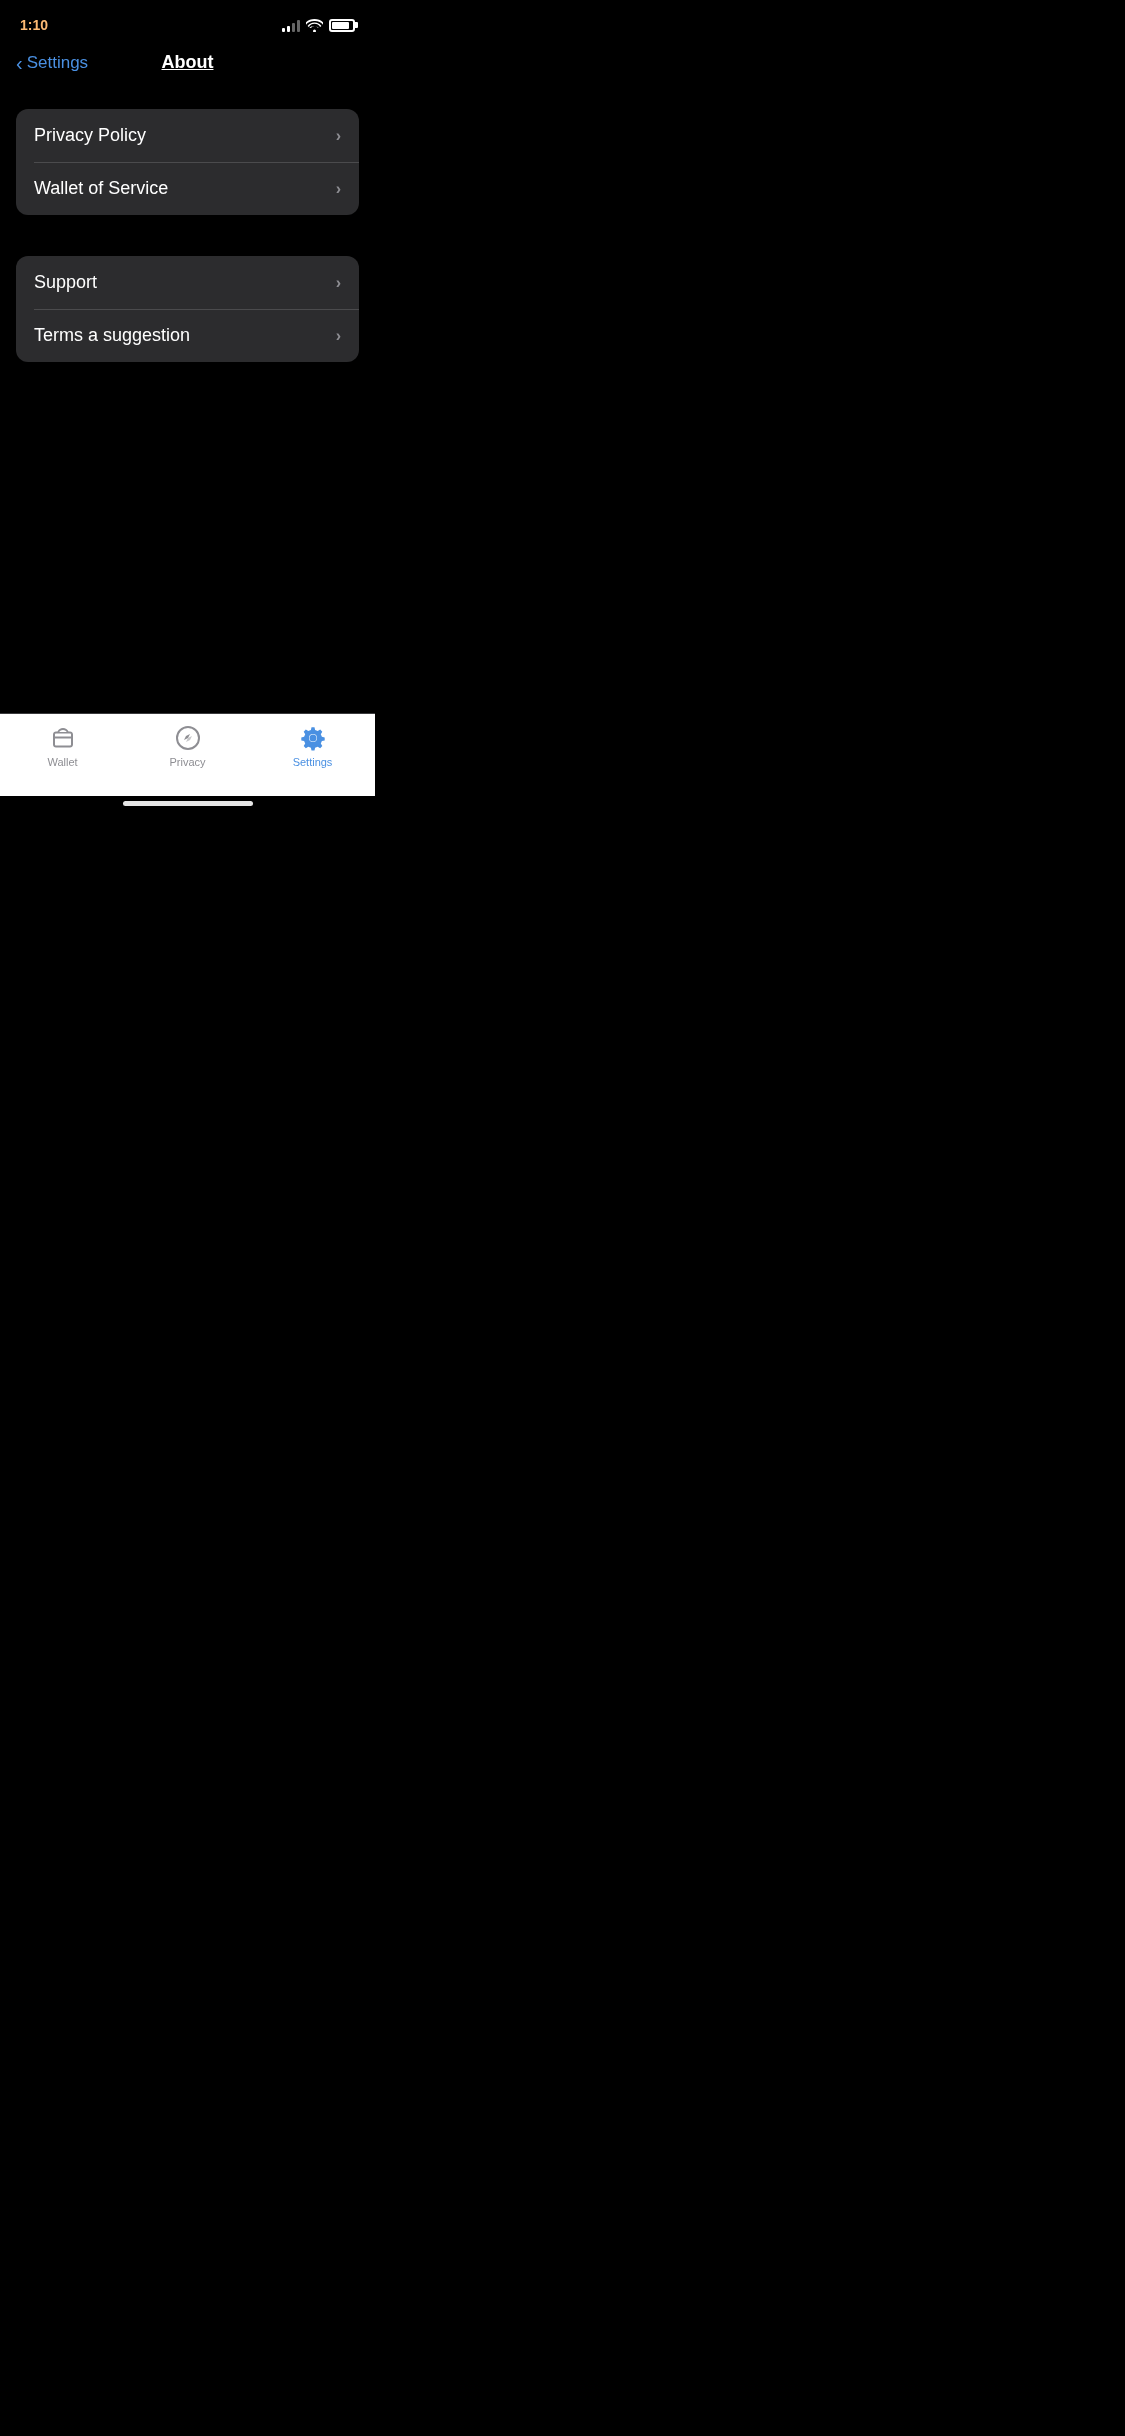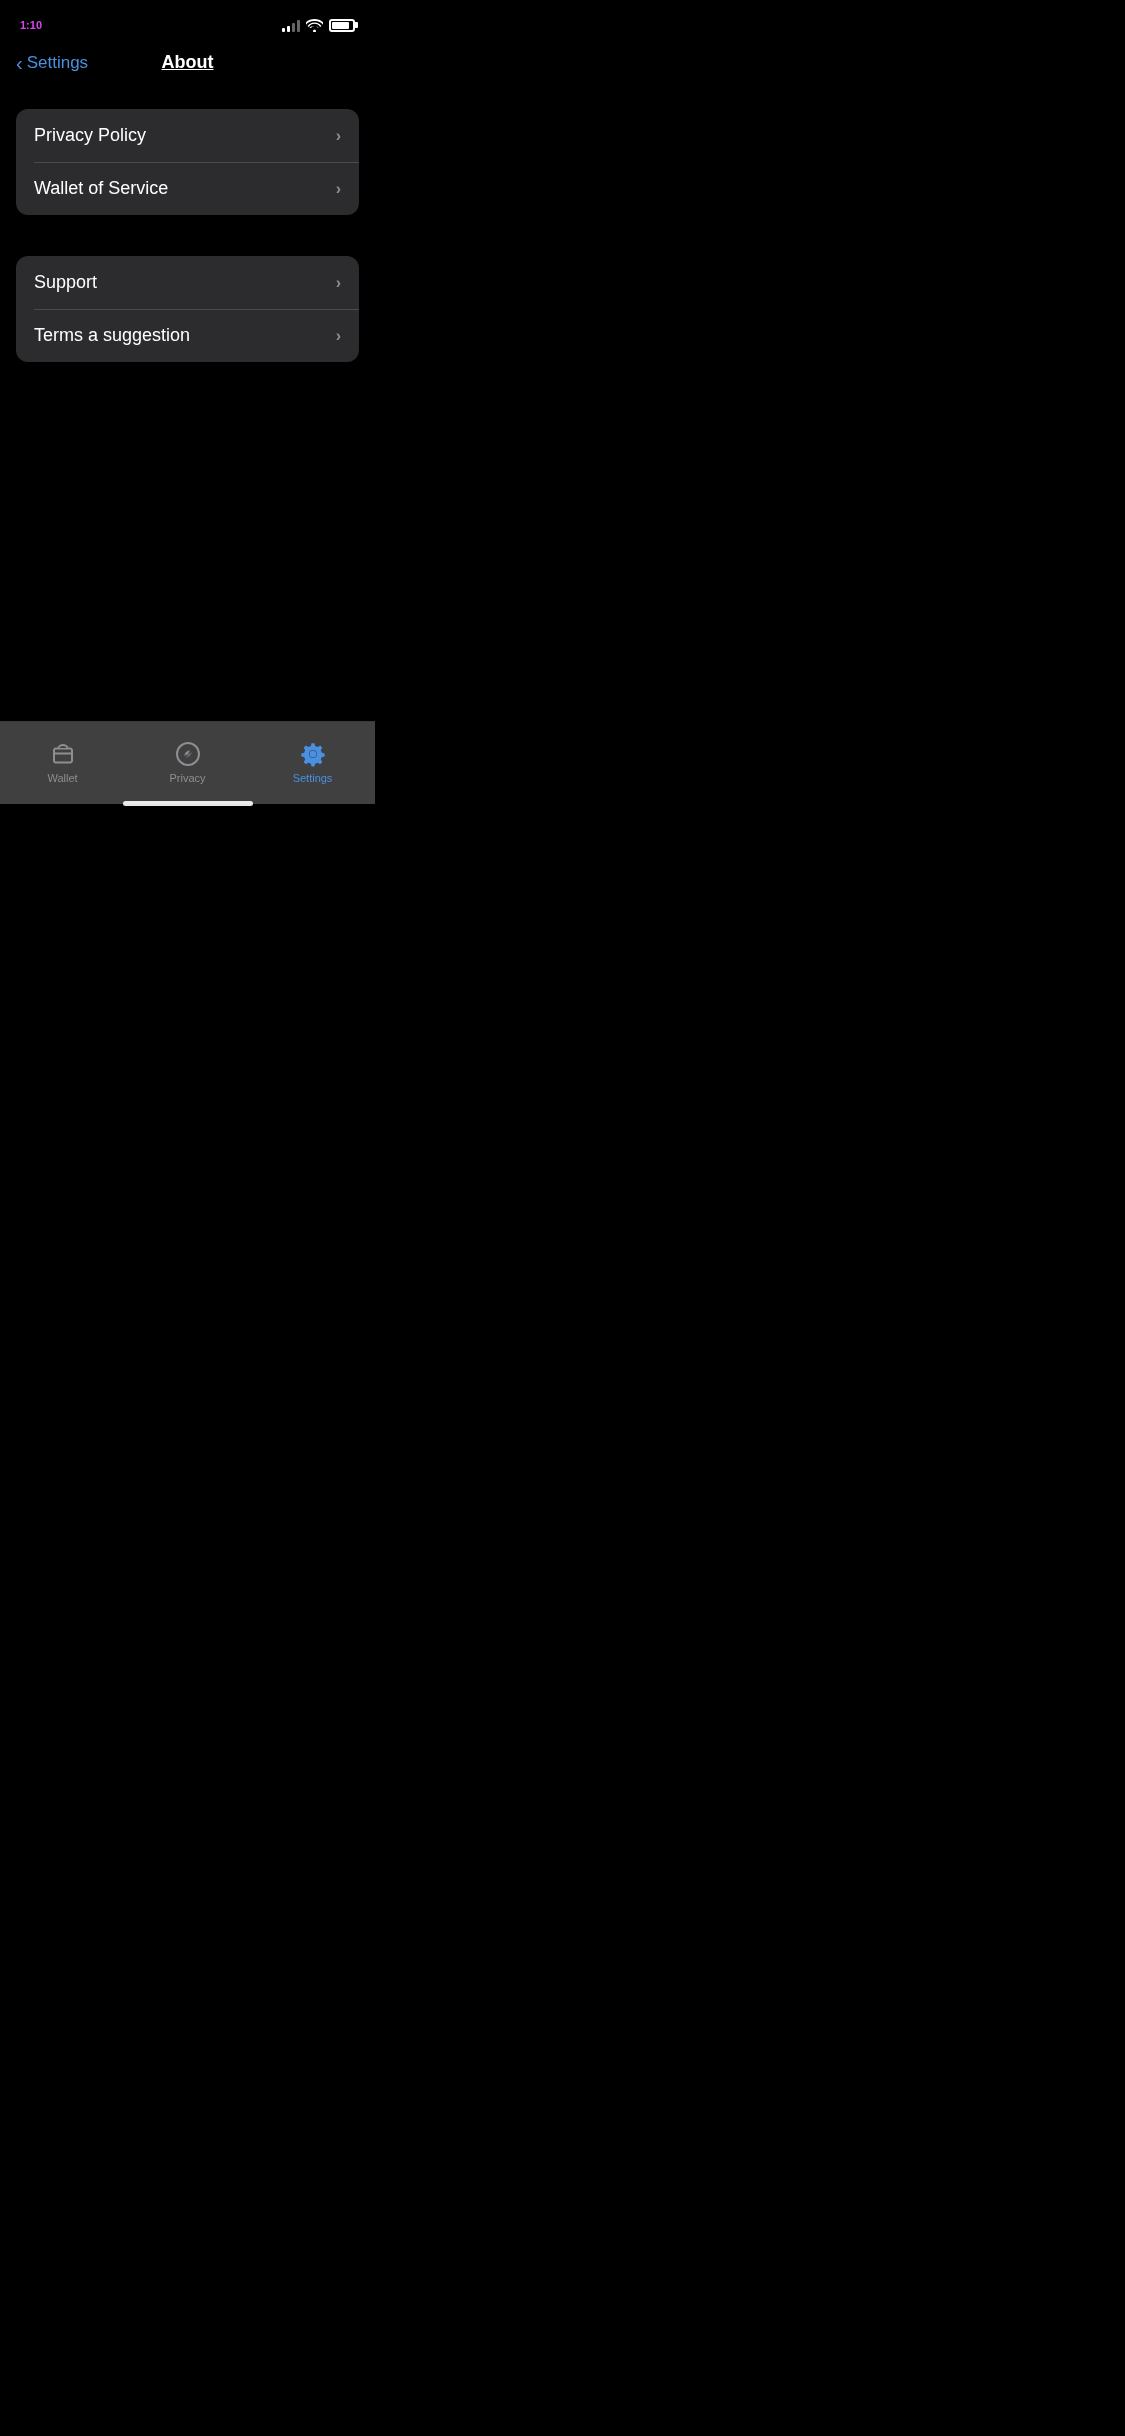--- a/index.html
+++ b/index.html
@@ -18,23 +18,23 @@
     
     .status-bar {
       display: flex;
       justify-content: space-between;
       align-items: center;
       padding: 14px 20px 8px;
       height: 44px;
     }
 
     .status-time {
-      font-size: 11px;
+      font-size: 14px;
       font-weight: 600;
-      color: #d946ef;
+      color: #fdba74;
     }
 
     .status-icons {
       display: flex;
       align-items: center;
       gap: 6px;
     }
 
     .signal-bars {
       display: flex;
@@ -161,29 +161,29 @@
 
     .chevron-right {
       color: #8e8e93;
       font-size: 16px;
       font-weight: 600;
     }
 
     
     .tab-bar {
       position: absolute;
-      bottom: 8px;
+      bottom: 16px;
       left: 0;
       right: 0;
-      background: #404040;
+      background: #ffffff;
       border-top: 0.5px solid #3a3a3c;
       display: flex;
       justify-content: space-around;
       align-items: flex-start;
-      padding-top: 18px;
+      padding-top: 10px;
       padding-bottom: 20px;
       height: 83px;
     }
 
     .tab-item {
       display: flex;
       flex-direction: column;
       align-items: center;
       gap: 4px;
       cursor: pointer;

